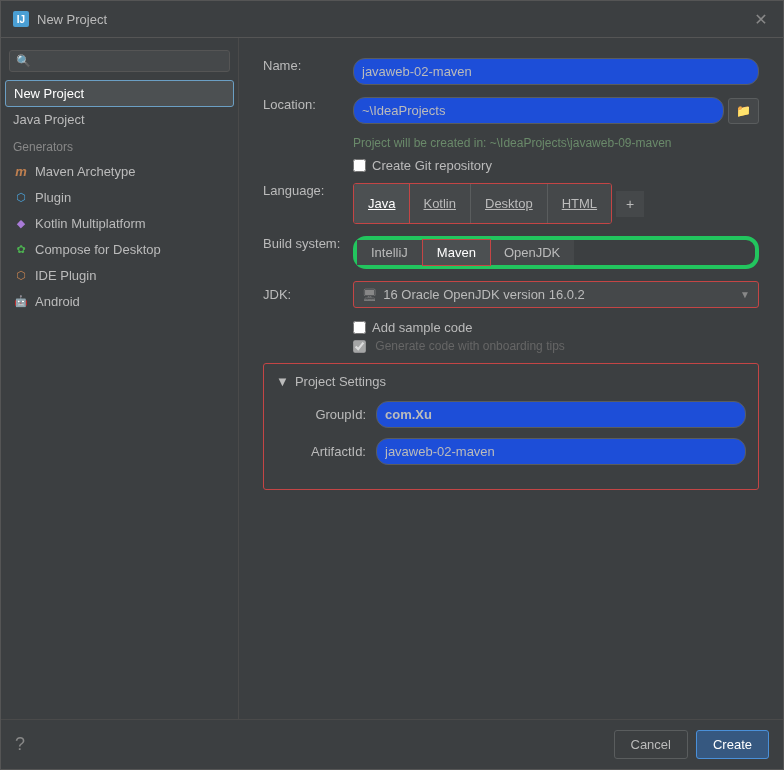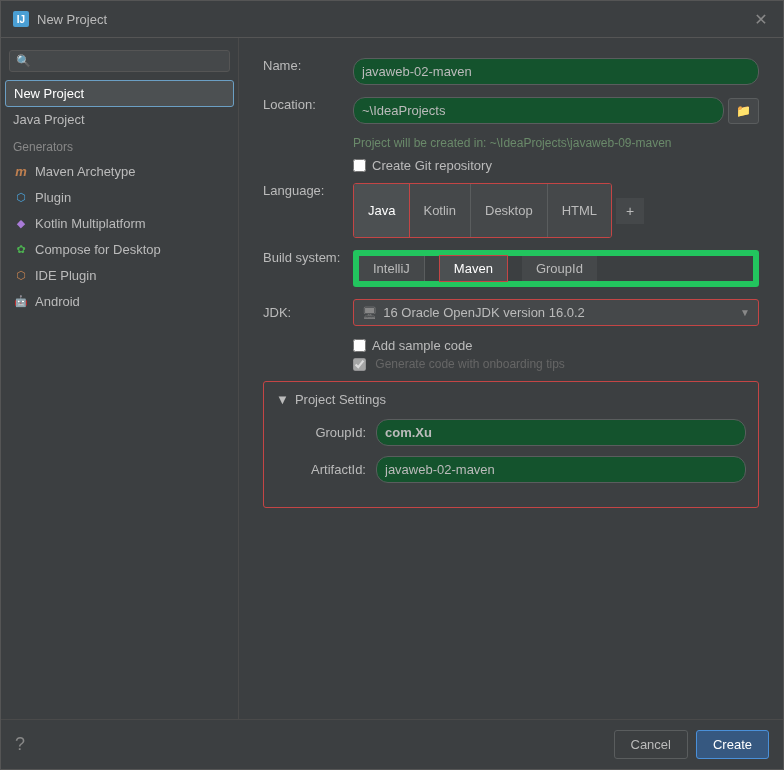--- a/index.html
+++ b/index.html
@@ -142,21 +142,21 @@
       width: 90px;
       color: #bbbbbb;
       font-size: 13px;
       flex-shrink: 0;
     }
     .form-control {
       flex: 1;
     }
     .text-input {
       width: 100%;
-      background: #14532d;
+      background: #1d4ed8;
       border: 1px solid #5a5d5e;
       border-radius: 12px;
       padding: 5px 8px;
       color: #bbbbbb;
       font-size: 13px;
       outline: none;
     }
     .location-wrap {
       display: flex;
       align-items: center;
@@ -196,50 +196,51 @@
     }
     .lang-group {
       display: flex;
       align-items: center;
       gap: 0;
       border: 1px solid #c44545;
       border-radius: 3px;
       overflow: hidden;
     }
     .lang-btn {
-      padding: 19px 14px;
+      padding: 12px 14px;
       background: #45484a;
       border: none;
       border-right: 1px solid #5a5d5e;
       color: #bbbbbb;
       cursor: pointer;
       font-size: 13px;
+      text-decoration: underline;
     }
     .lang-btn:last-child { border-right: none; }
     .lang-btn.active {
       background: #4c5052;
       color: #ffffff;
       border: 1px solid #c44545;
       margin: -1px;
       z-index: 1;
     }
     .lang-add-btn {
       padding: 5px 10px;
       background: #45484a;
       border: none;
       color: #bbbbbb;
       cursor: pointer;
       font-size: 14px;
     }
     .build-group {
       display: flex;
       align-items: center;
-      gap: 15px;
-      border: 6px solid #22c55e;
-      border-radius: 3px;
+      gap: 0;
+      border: 4px solid #22c55e;
+      border-radius: 13px;
       overflow: visible;
     }
     .build-btn {
       padding: 5px 14px;
       background: #45484a;
       border: none;
       border-right: 1px solid #5a5d5e;
       color: #bbbbbb;
       cursor: pointer;
       font-size: 13px;
@@ -454,21 +455,21 @@
           </div>
         </div>
       </div>
 
       <div class="form-row">
         <div class="form-label">Build system:</div>
         <div class="form-control">
           <div class="build-group">
             <button class="build-btn">IntelliJ</button>
             <button class="build-btn active">Maven</button>
-            <button class="build-btn">GroupId</button>
+            <button class="build-btn">OpenJDK</button>
           </div>
         </div>
       </div>
 
       <div class="jdk-row">
         <div class="form-label">JDK:</div>
         <div class="jdk-select-wrap">
           <span class="jdk-icon">🖥</span>
           <select>
             <option>16  Oracle OpenJDK version 16.0.2</option>

